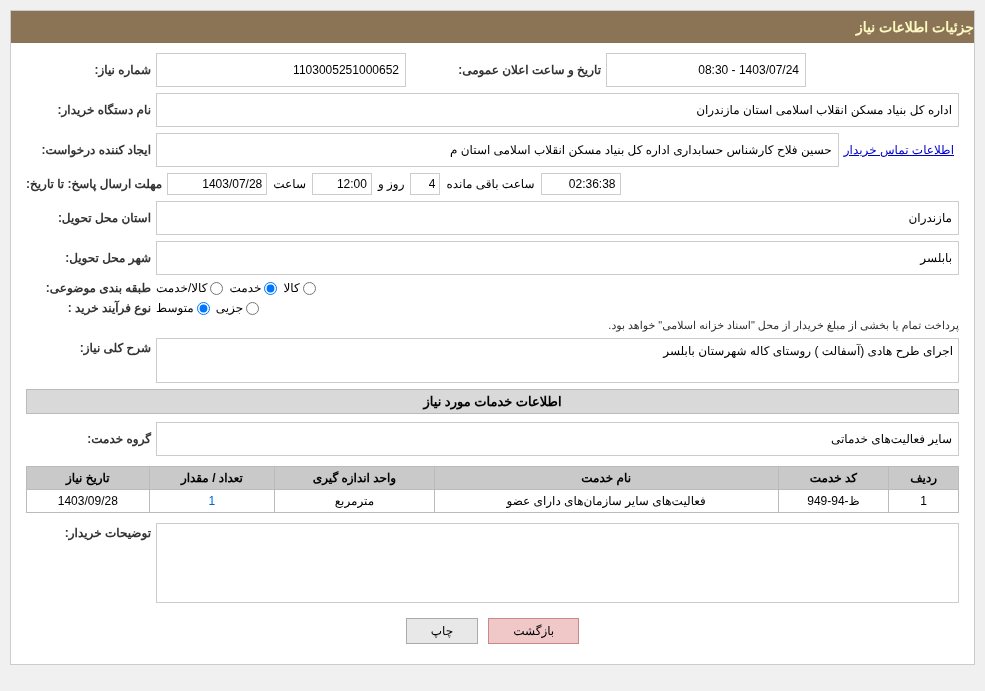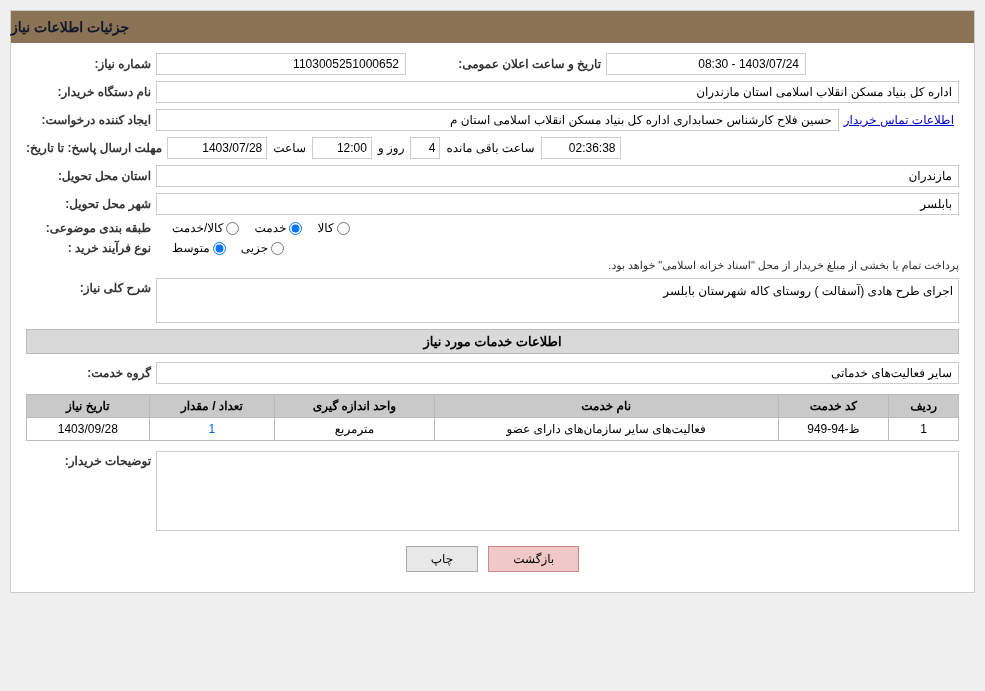--- a/index.html
+++ b/index.html
@@ -14,22 +14,22 @@
       min-height: 691px;
       background: #f0f0f0;
       padding: 10px;
     }
     .main-panel {
       background: #fff;
       border: 1px solid #ccc;
     }
     .panel-header {
       background: #8b7355;
-      color: #0f172a;
-      text-align: left;
+      color: #fef9c3;
+      text-align: right;
       padding: 8px 0;
       font-size: 14px;
       font-weight: bold;
     }
     .panel-body {
       padding: 10px 15px;
     }
     .section-title {
       background: #d9d9d9;
       border: 1px solid #bbb;
@@ -49,21 +49,21 @@
       min-width: 130px;
       text-align: right;
       font-weight: bold;
       color: #333;
       padding-right: 5px;
       flex-shrink: 0;
     }
     .value-box {
       border: 1px solid #ccc;
       background: #fff;
-      padding: 3px 6px;
+      padding: 9px 6px;
       min-height: 22px;
       flex: 1;
       text-align: right;
     }
     .value-box-inline {
       border: 1px solid #ccc;
       background: #fff;
       padding: 3px 4px;
       min-height: 22px;
       text-align: right;
@@ -72,23 +72,22 @@
     .inline-group {
       display: flex;
       align-items: center;
       flex-direction: row-reverse;
       flex: 1;
       gap: 6px;
     }
     .radio-group {
       display: flex;
       align-items: flex-start;
-      gap: 15px;
-      flex-direction: row-reverse;
-      margin-left: 16px;
+      gap: 6px;
+      flex-direction: row-reverse;
     }
     .radio-item {
       display: flex;
       align-items: center;
       gap: 3px;
       flex-direction: row-reverse;
     }
     .table-section {
       margin-top: 10px;
     }

